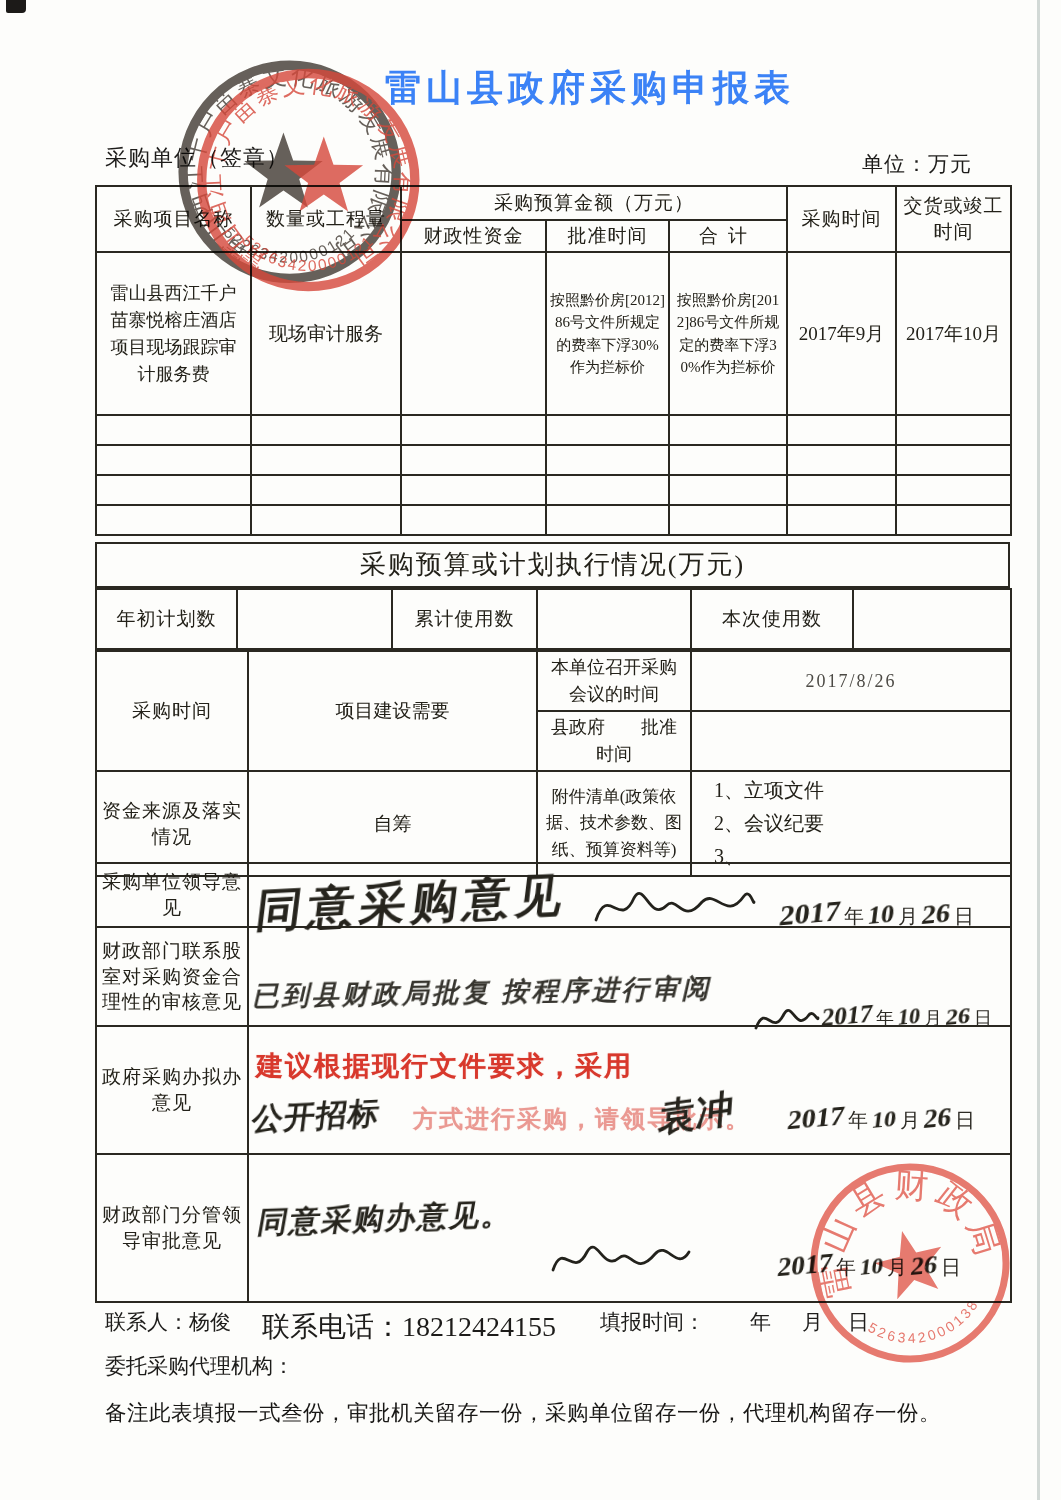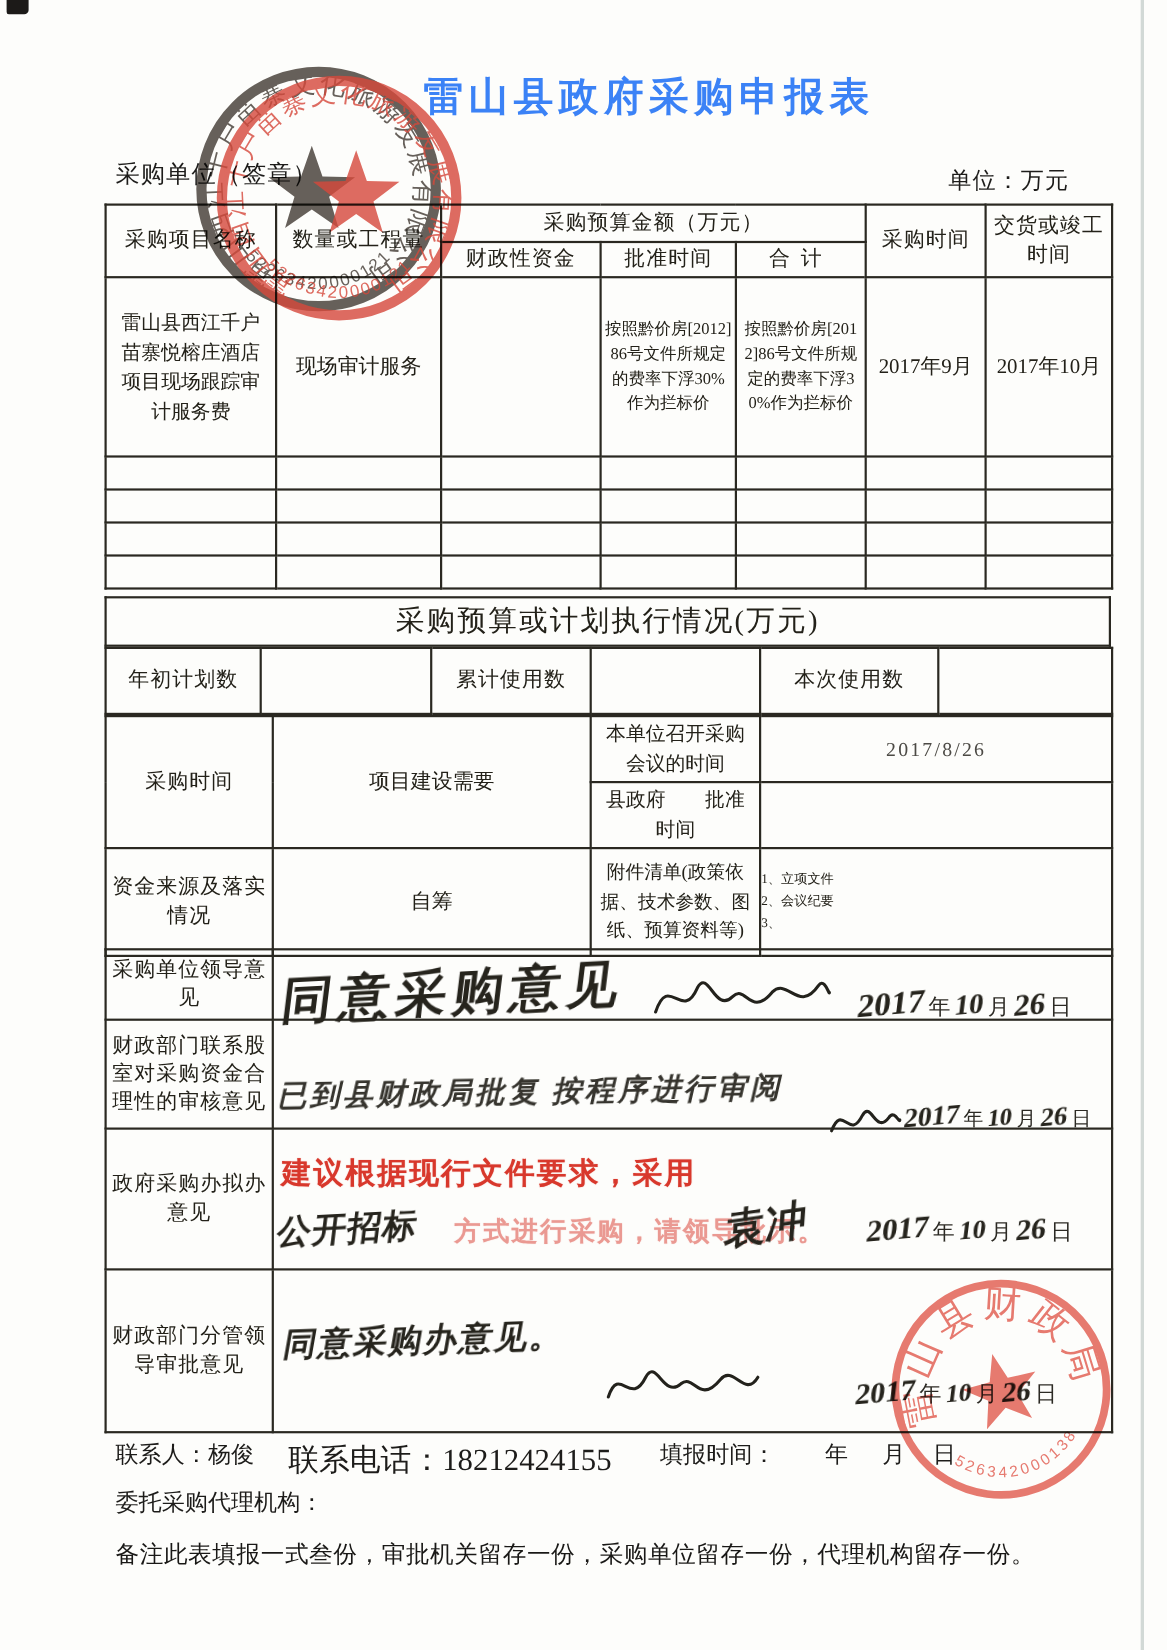--- a/index.html
+++ b/index.html
@@ -23,21 +23,21 @@
     border:2px solid #2a2821; text-align:center; vertical-align:middle;
     padding:2px 5px; overflow:hidden; font-size:19px; line-height:1.35; color:#232119;
     word-break:break-all;
   }
   td.small { font-size:15px; line-height:1.5; padding:2px 3px; }
   td.proj  { font-size:18px; line-height:1.5; }
   td.lab   { letter-spacing:1px; }
   td.totalhead { letter-spacing:10px; }
   td.secttitle { font-size:26px; letter-spacing:2px;font-family:Liberation Serif, serif; }
   td.att  { font-size:17px; line-height:1.55; }
-  td.attlist { text-align:left; font-size:12px; line-height:1.65; padding-left:0; }
+  td.attlist { text-align:left; font-size:20px; line-height:1.65; padding-left:22px; }
   td.meet { font-size:18px; line-height:1.5; }
   td.dateval { font-size:18px; color:#4c4a45; letter-spacing:2px; }
   .scrawl {
     display:inline-block; font-weight:600; color:#26241d;
     transform:rotate(-3deg) skewX(-10deg); filter:blur(.3px); white-space:nowrap;
   }
   .hwnum {
     display:inline-block; font-weight:600; color:#26241d;
     transform:skewX(-12deg) rotate(-5deg); filter:blur(.25px);
   }

